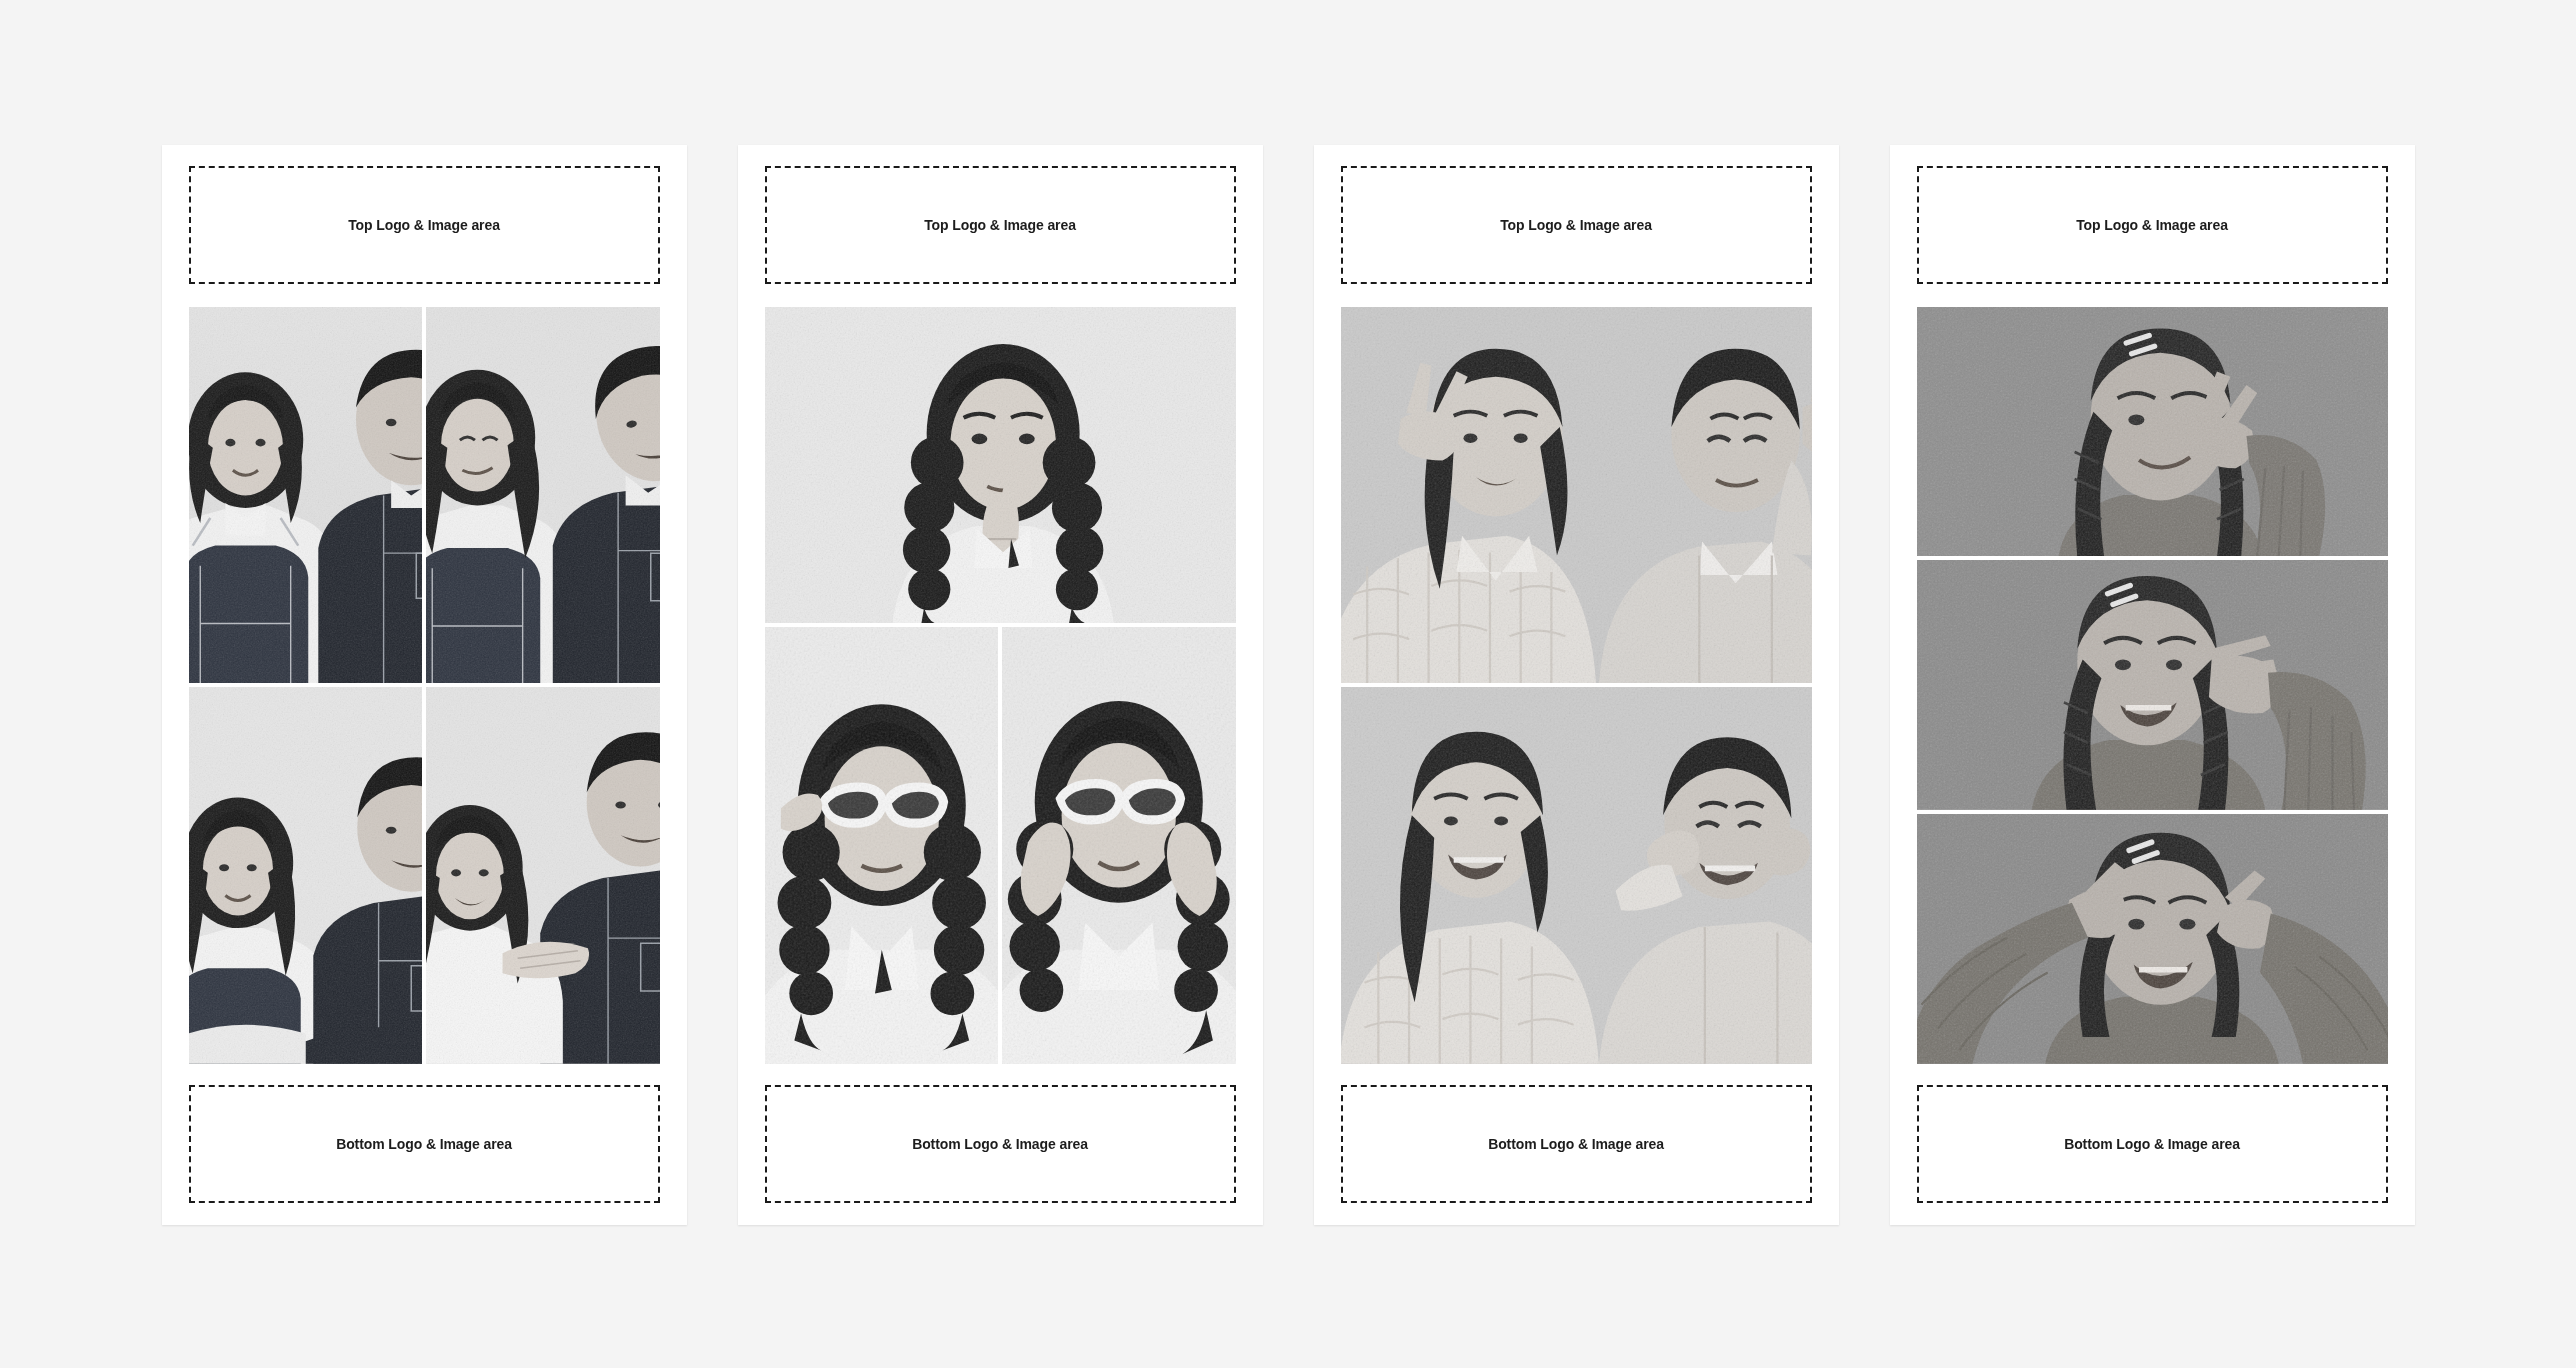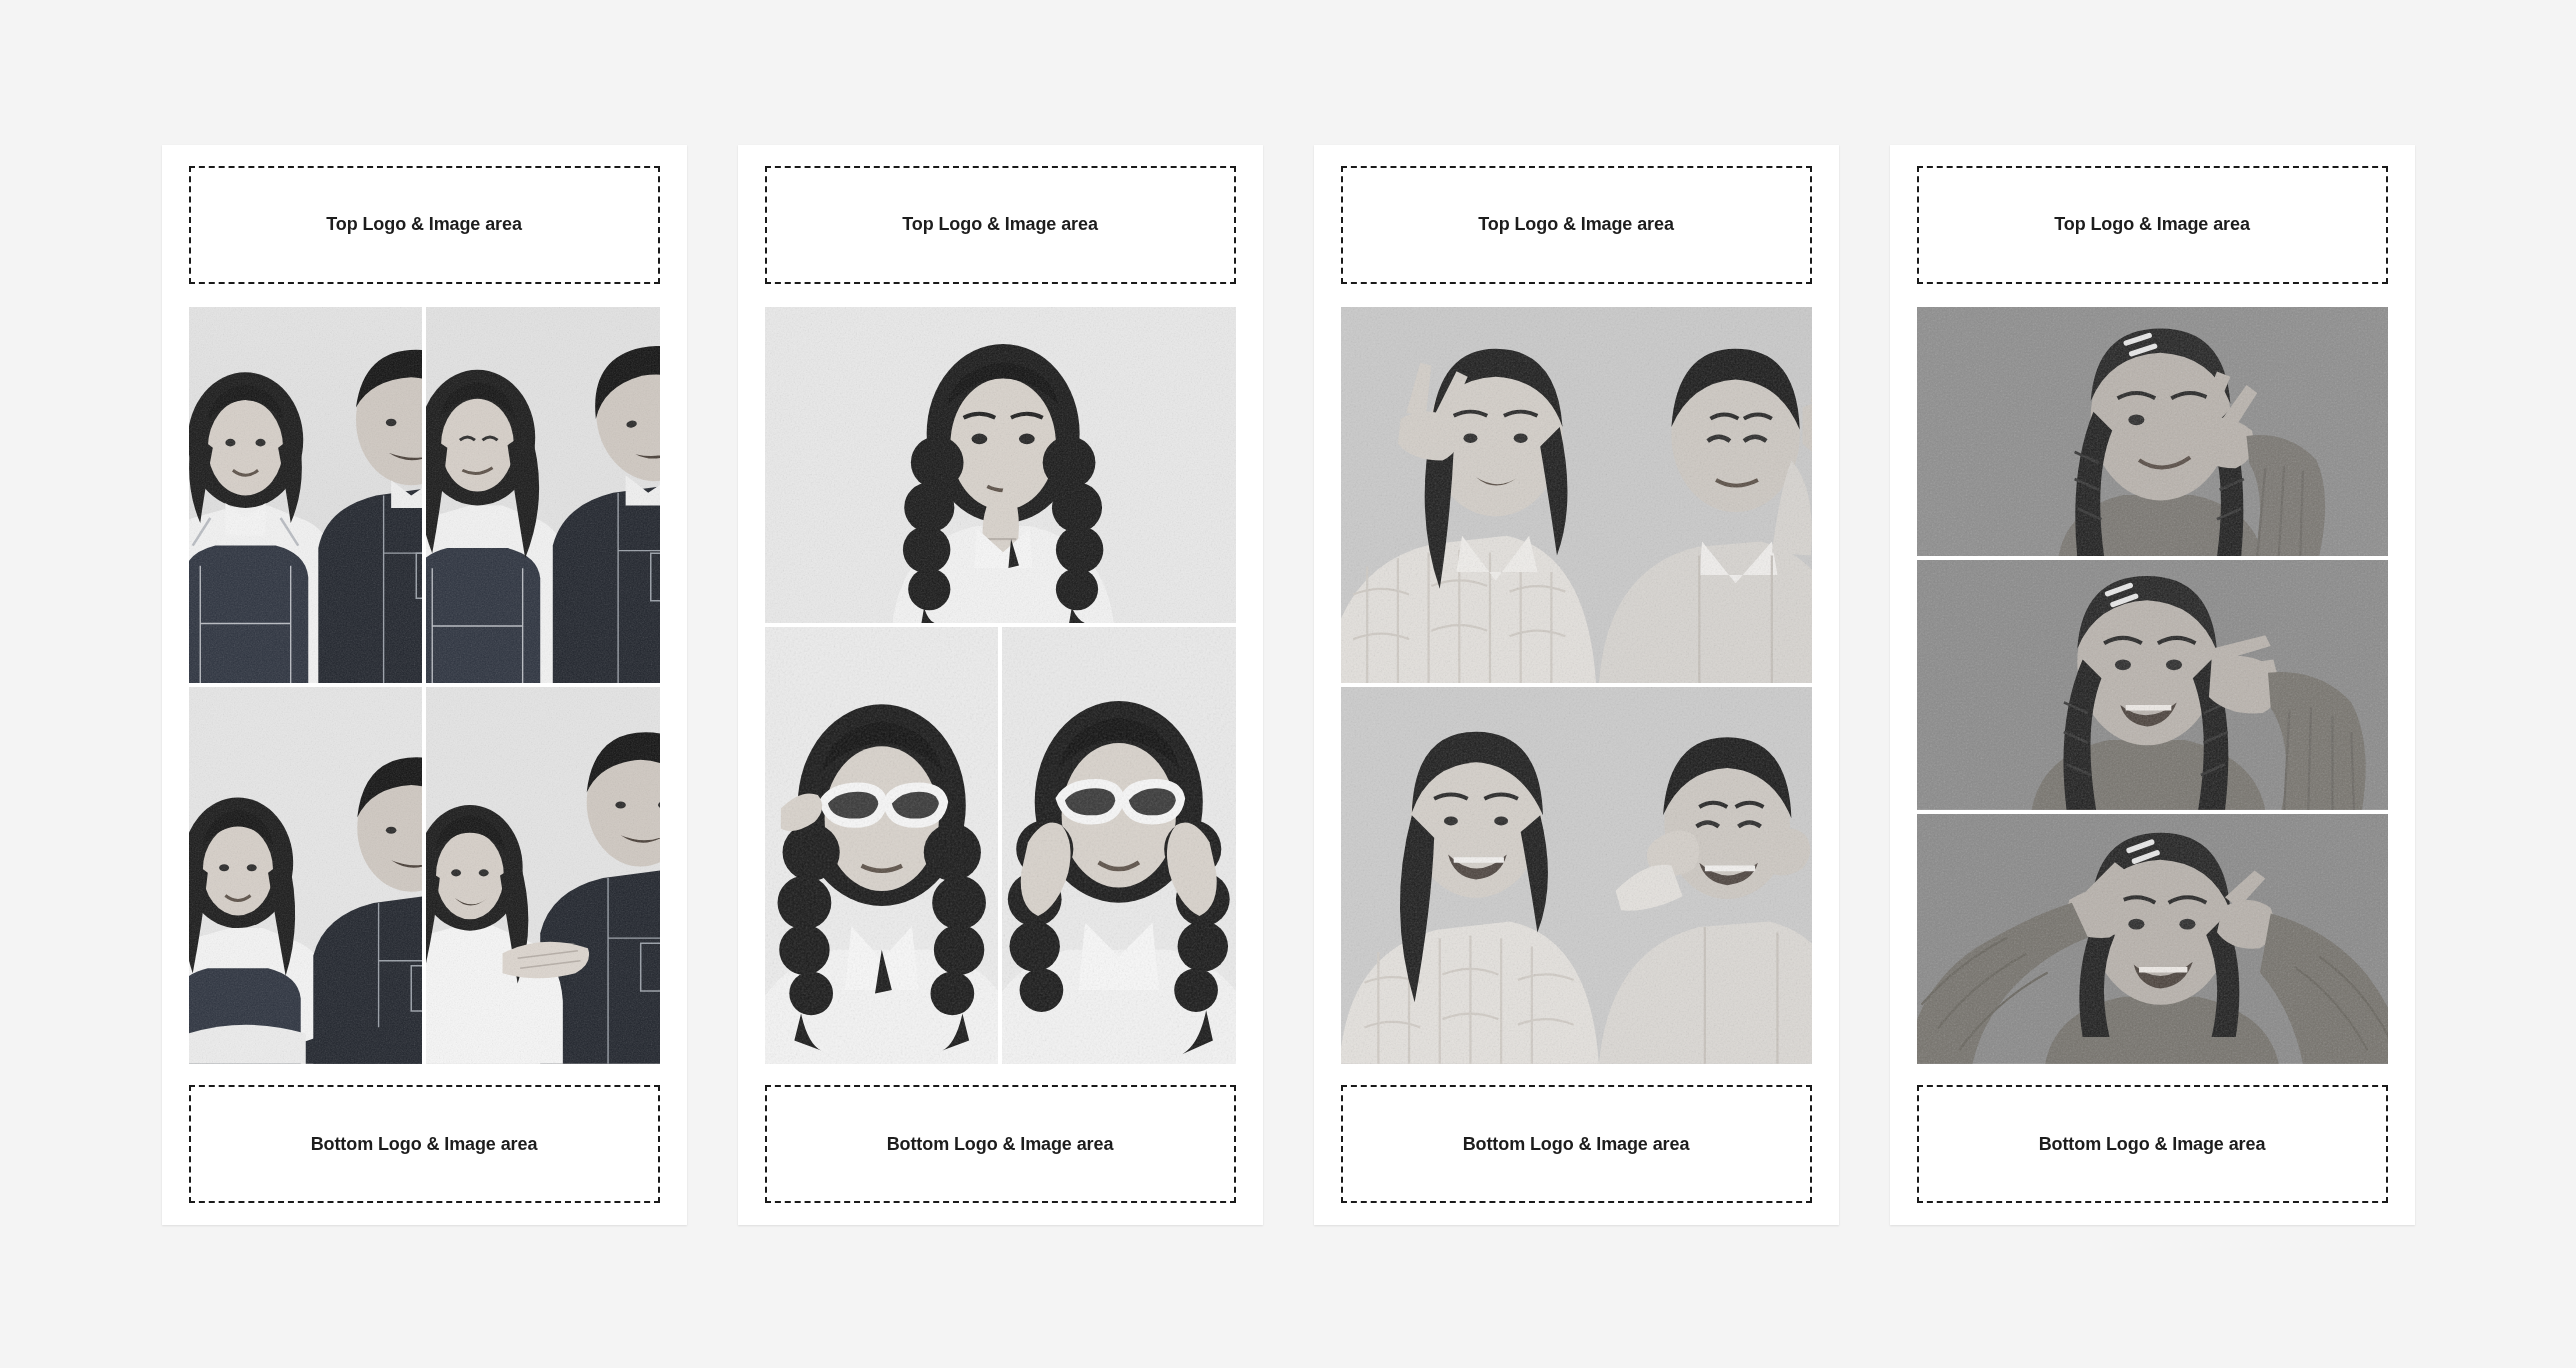--- a/index.html
+++ b/index.html
@@ -30,21 +30,21 @@
   .logo-area {
     border: 2px dashed #1a1a1a;
     height: 118px;
     flex: 0 0 118px;
     display: flex;
     align-items: center;
     justify-content: center;
     background: #fff;
   }
   .logo-area .lbl {
-    font-size: 18px;
+    font-size: 14px;
     font-weight: bold;
     color: #1d1d1d;
     letter-spacing: -0.1px;
     white-space: nowrap;
   }
   .photo-zone {
     flex: 1 1 auto;
     margin: 23px 0 21px 0;
     display: flex;
     flex-direction: column;

